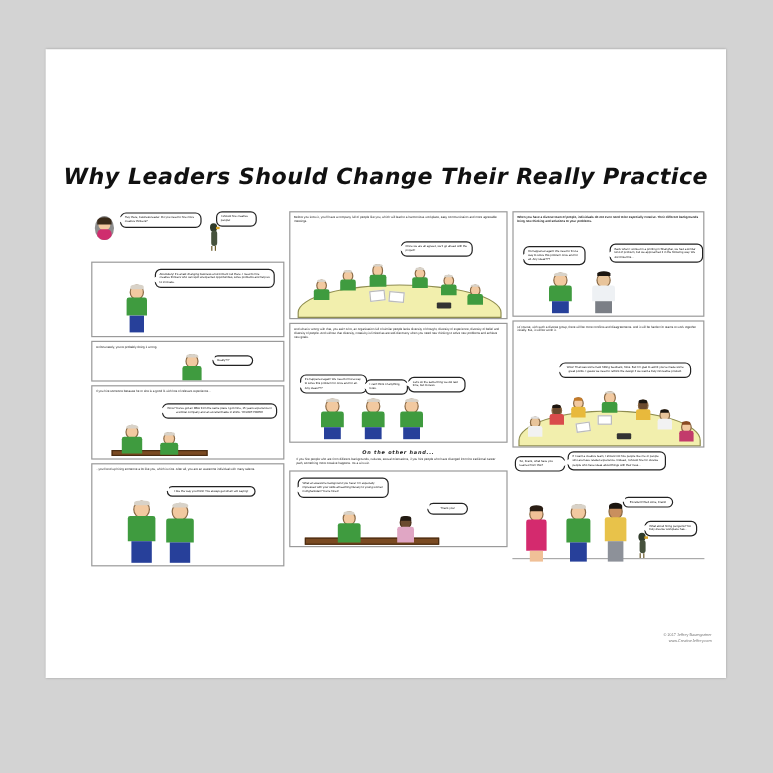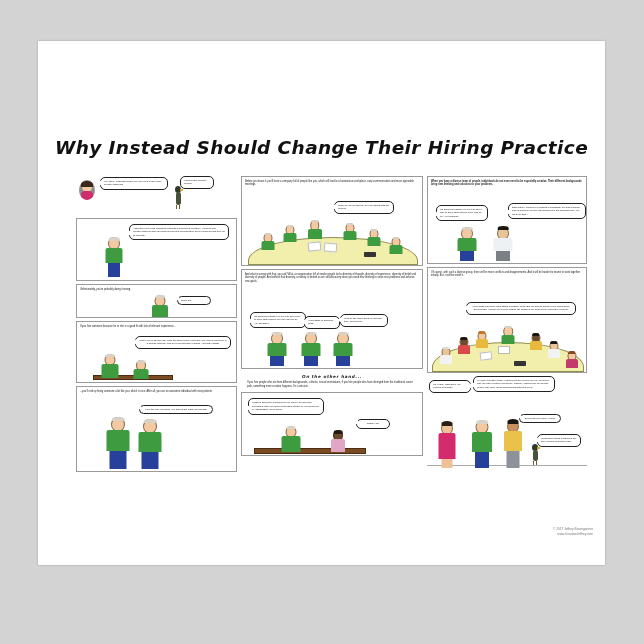--- a/index.html
+++ b/index.html
@@ -75,21 +75,21 @@
   #credit{
     position:absolute;right:12px;bottom:28px;text-align:right;
     font-size:3.2px;line-height:1.5;color:#777;
   }
 </style>
 </head>
 <body>
 
 <div id="poster">
 
-  <div id="title">Why Instead Should Change Their Hiring Practice</div>
+  <div id="title">Why Leaders Should Change Their Really Practice</div>
 
   <div class="col" id="col1">
 
     <div class="free">
 
       <div style="position:absolute;left:3px;top:4px;width:16px;height:20px;
                   border-radius:50%;background:#8e8e8e;overflow:hidden;">
         <div style="position:absolute;left:3px;top:2px;width:10px;height:10px;border-radius:50%;background:#f2c9a0;"></div>
         <div style="position:absolute;left:2px;top:1px;width:12px;height:6px;border-radius:50% 50% 0 0;background:#3a2a1a;"></div>
         <div style="position:absolute;left:2px;top:11px;width:12px;height:9px;border-radius:4px 4px 0 0;background:#cf2d6e;"></div>

